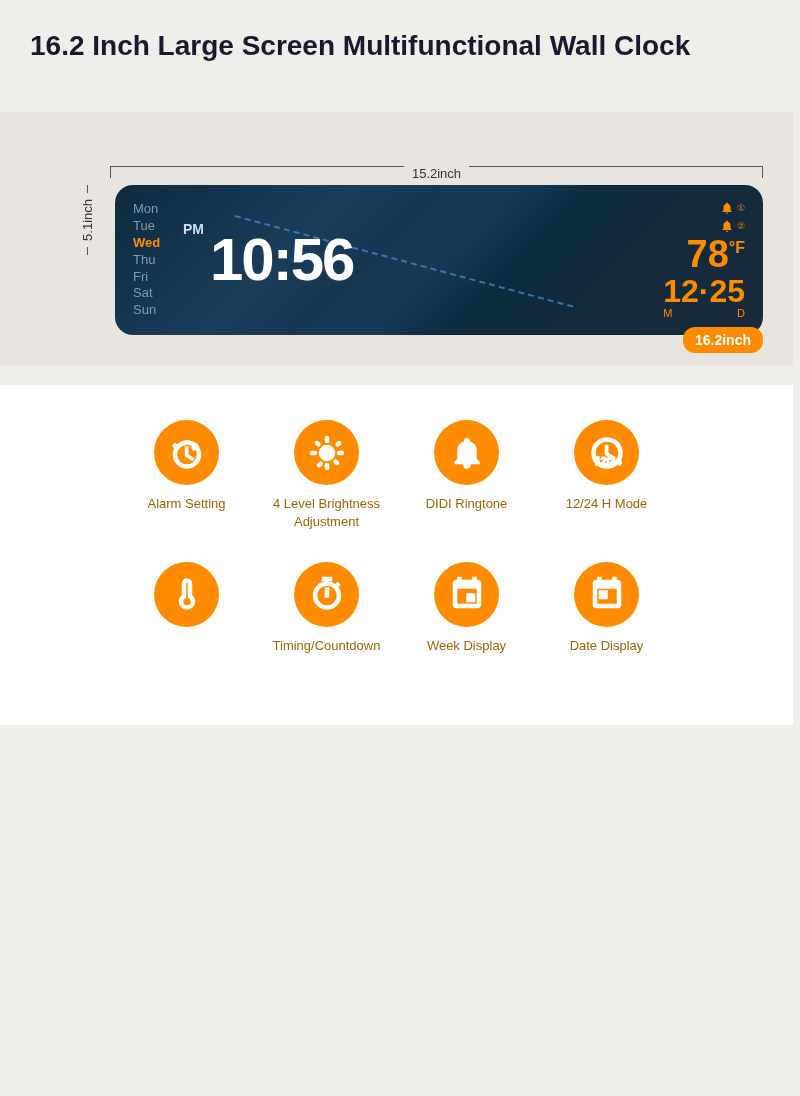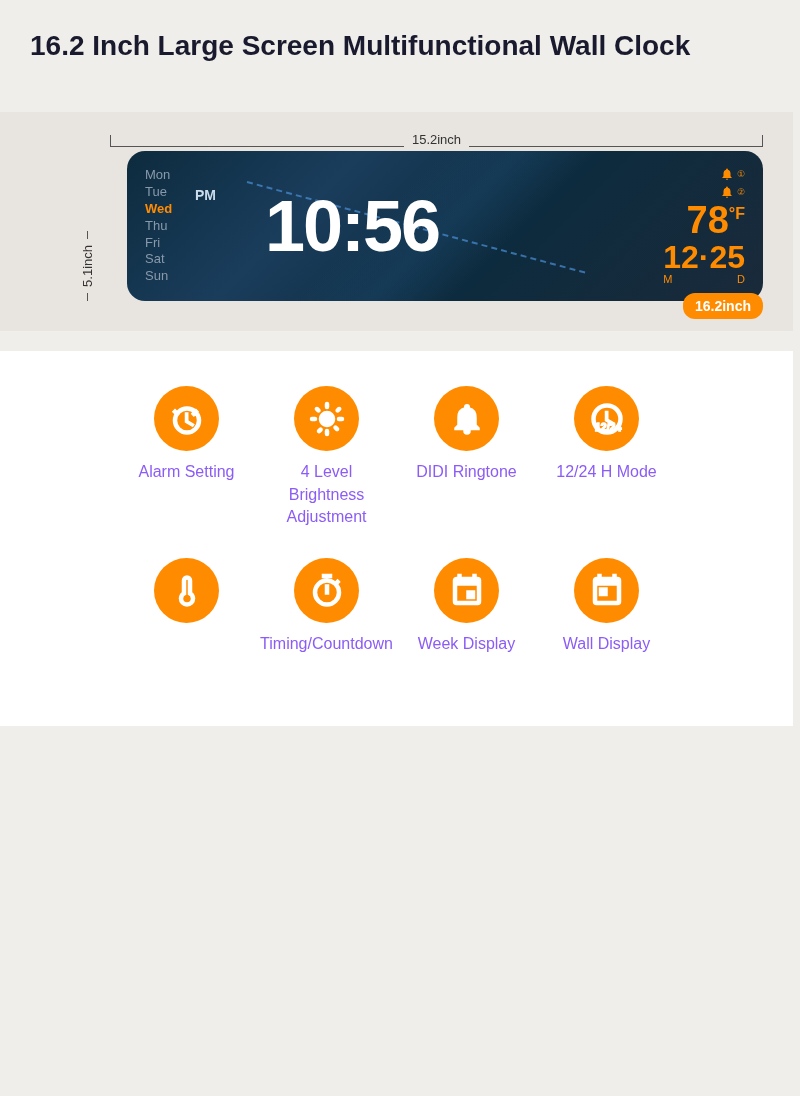--- a/index.html
+++ b/index.html
@@ -35,22 +35,22 @@
 
     
     .clock-diagram-area {
       background: #e8e5e0;
       padding: 20px 30px 30px 60px;
       position: relative;
     }
 
     .clock-and-height {
       display: flex;
-      align-items: flex-end;
-      gap: 12px;
+      align-items: flex-start;
+      gap: 0;
     }
 
     .height-label-area {
       display: flex;
       flex-direction: column;
       align-items: center;
       width: 55px;
       flex-shrink: 0;
     }
 
@@ -118,27 +118,26 @@
     .pm-label {
       color: #ccddee;
       font-size: 14px;
       margin-right: 6px;
       font-weight: bold;
       align-self: flex-start;
       margin-top: 20px;
     }
 
     .time-digits {
-      font-size: 72px;
+      font-size: 60px;
       font-weight: 900;
       color: white;
       letter-spacing: -2px;
       line-height: 1;
       font-family: 'Arial Black', Arial, sans-serif;
-      margin-left: 43px;
     }
 
     .right-panel {
       display: flex;
       flex-direction: column;
       justify-content: space-between;
       padding-left: 10px;
       min-width: 80px;
       align-items: flex-end;
     }
@@ -216,39 +215,39 @@
     }
 
     .feature-icon-circle svg {
       width: 36px;
       height: 36px;
       fill: white;
       stroke: white;
     }
 
     .feature-label {
-      font-size: 16px;
-      color: #8b5cf6;
+      font-size: 13px;
+      color: #a16207;
       line-height: 1.4;
       text-align: center;
     }
   </style>
 </head>
 <body>
 
 <div class="page-container">
 
   <div class="top-section">
     <div class="page-title">16.2 Inch Large Screen Multifunctional Wall Clock</div>
   </div>
 
   <div class="clock-diagram-area">
 
     <div style="position: relative; margin-left: 50px; margin-bottom: 4px;">
-      <div style="display: flex; align-items: flex-end;">
+      <div style="display: flex; align-items: flex-start; margin-top: 34px;">
         <div style="width: 1px; height: 12px; background: #555; margin-right: 0;"></div>
         <div style="flex:1; height:1px; background:#555;"></div>
         <div style="font-size:13px; color:#333; padding: 0 8px;">15.2inch</div>
         <div style="flex:1; height:1px; background:#555;"></div>
         <div style="width: 1px; height: 12px; background: #555;"></div>
       </div>
     </div>
 
     <div class="clock-and-height">
 
@@ -387,21 +386,21 @@
         </div>
         <span class="feature-label">Week Display</span>
       </div>
 
       <div class="feature-item">
         <div class="feature-icon-circle">
           <svg viewBox="0 0 24 24">
             <path d="M19 3h-1V1h-2v2H8V1H6v2H5c-1.11 0-1.99.9-1.99 2L3 19c0 1.1.89 2 2 2h14c1.1 0 2-.9 2-2V5c0-1.1-.9-2-2-2zm0 16H5V8h14v11zM7 10h5v5H7z"></path>
           </svg>
         </div>
-        <span class="feature-label">Wall Display</span>
+        <span class="feature-label">Date Display</span>
       </div>
 
 
     </div>
 
   </div>
 
 </div>
 
 </body></html>

